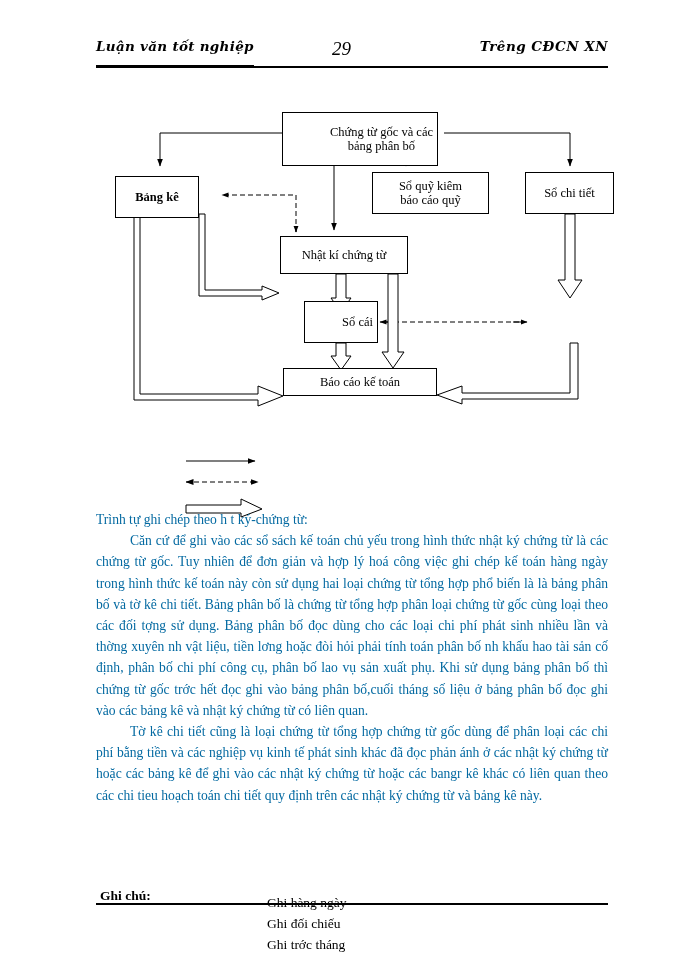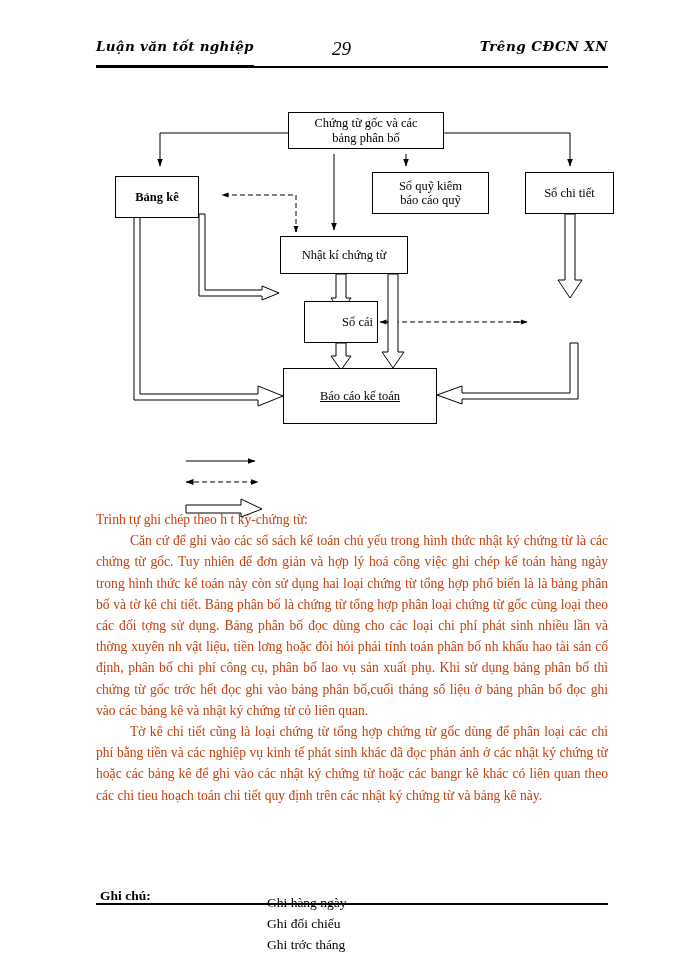--- a/index.html
+++ b/index.html
@@ -84,28 +84,28 @@
     align-items: center;
     justify-content: center;
     text-align: center;
     font-family: "Liberation Serif", "DejaVu Serif", serif;
     font-size: 12.5px;
     line-height: 1.15;
     padding: 2px 4px;
   }
   .dbox span { display: block; }
 
-  .box-chungtu  { left: 288px; top: 112px; width: 156px; height: 37px; }
+  .box-chungtu  { left: 282px; top: 112px; width: 156px; height: 54px; justify-content: flex-end; }
   .box-bangke   { left: 115px; top: 176px; width: 84px; height: 42px; font-weight: bold; }
   .box-soquy    { left: 372px; top: 172px; width: 117px; height: 42px; }
   .box-sochitiet{ left: 525px; top: 172px; width: 89px;  height: 42px; }
   .box-nhatki   { left: 280px; top: 236px; width: 128px; height: 38px; }
   .box-socai    { left: 304px; top: 301px; width: 74px;  height: 42px; justify-content: flex-end; }
   .box-bangtong { left: 527px; top: 301px; width: 97px;  height: 42px; }
-  .box-baocao   { left: 283px; top: 368px; width: 154px; height: 56px; text-decoration: underline; }
+  .box-baocao   { left: 283px; top: 368px; width: 154px; height: 28px; }
 
   .diagram svg {
     position: absolute;
     left: 0;
     top: 0;
     width: 700px;
     height: 440px;
     overflow: visible;
   }
 
@@ -145,21 +145,21 @@
   
   .body-text {
     position: absolute;
     left: 96px;
     top: 509px;
     width: 512px;
     font-family: "Liberation Serif", "DejaVu Serif", serif;
     font-size: 13.6px;
     line-height: 21.2px;
     text-align: justify;
-    color: #c2410c;
+    color: #0369a1;
   }
   .body-text p {
     margin: 0;
   }
   .body-text p.indent {
     text-indent: 34px;
   }
   .lead-line {
     display: block;
   }

